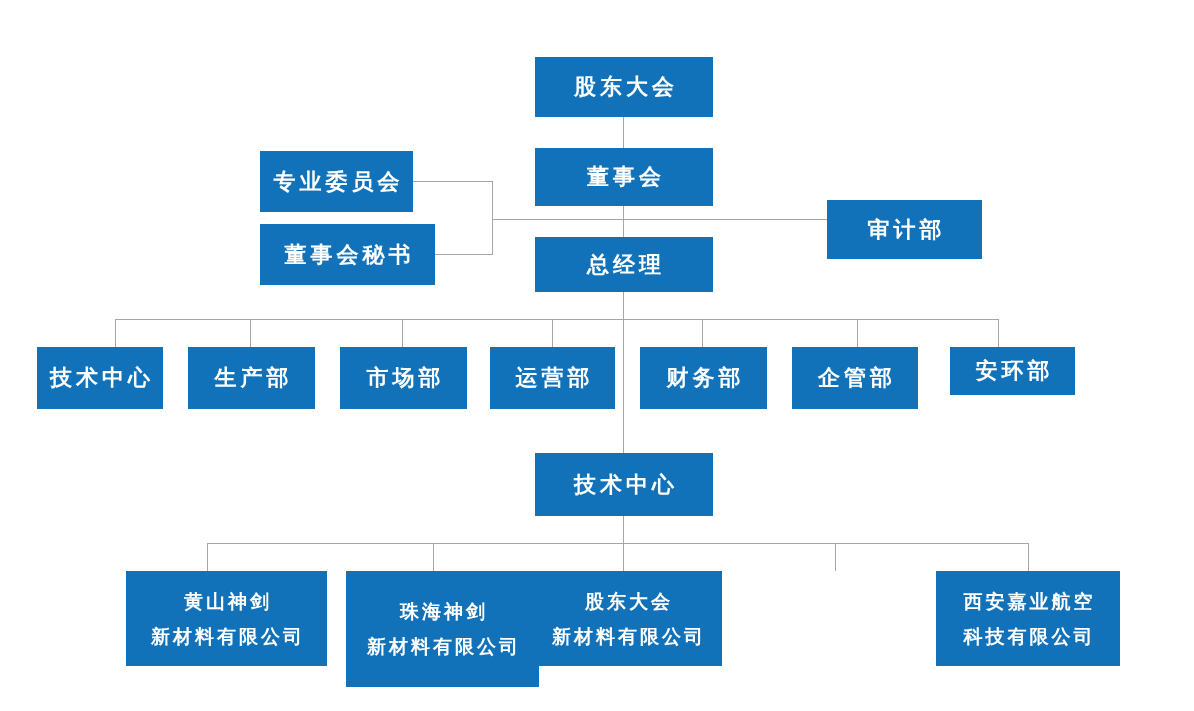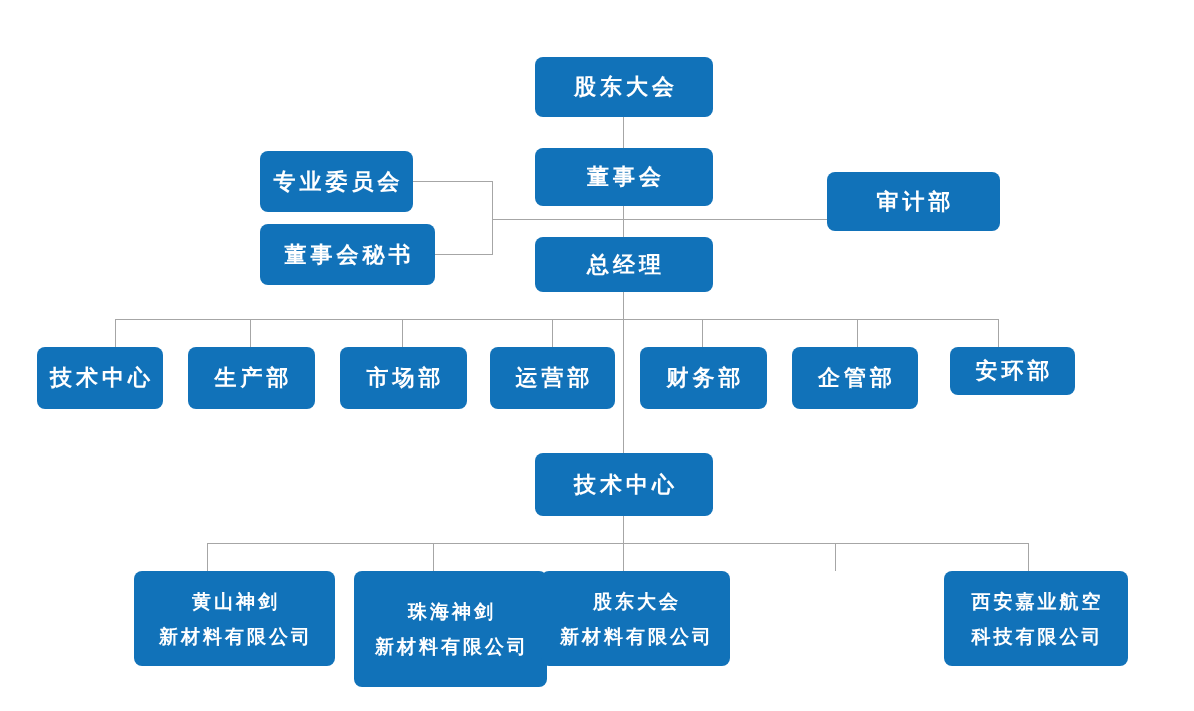--- a/index.html
+++ b/index.html
@@ -21,33 +21,31 @@
     position: absolute;
     background: var(--node-fill);
     color: var(--node-text);
     display: flex;
     align-items: center;
     justify-content: center;
     font-weight: bold;
     font-size: 22px;
     box-sizing: border-box;
     text-align: center;
-    border-radius: 8px;
   }
   .node .lbl {
     display: inline-block;
     letter-spacing: 4px;
     margin-right: -4px;
     white-space: nowrap;
   }
   .node.two-line {
     flex-direction: column;
     font-size: 19px;
     line-height: 35px;
-    margin-left: 8px;
   }
   .node.two-line .lbl {
     letter-spacing: 3px;
     margin-right: -3px;
   }
   .hline, .vline {
     position: absolute;
     background: var(--connector);
   }
   .hline { height: 1px; }
@@ -91,21 +89,21 @@
   <div class="node" style="left:535px;top:237px;width:178px;height:55px">
     <span class="lbl">总经理</span>
   </div>
 
   <div class="node" style="left:260px;top:151px;width:153px;height:61px">
     <span class="lbl">专业委员会</span>
   </div>
   <div class="node" style="left:260px;top:224px;width:175px;height:61px">
     <span class="lbl">董事会秘书</span>
   </div>
-  <div class="node" style="left:827px;top:172px;width:173px;height:59px">
+  <div class="node" style="left:827px;top:200px;width:155px;height:59px">
     <span class="lbl">审计部</span>
   </div>
 
   <div class="node" style="left:188px;top:347px;width:127px;height:62px">
     <span class="lbl">生产部</span>
   </div>
   <div class="node" style="left:37px;top:347px;width:126px;height:62px">
     <span class="lbl">技术中心</span>
   </div>
   <div class="node" style="left:340px;top:347px;width:127px;height:62px">

